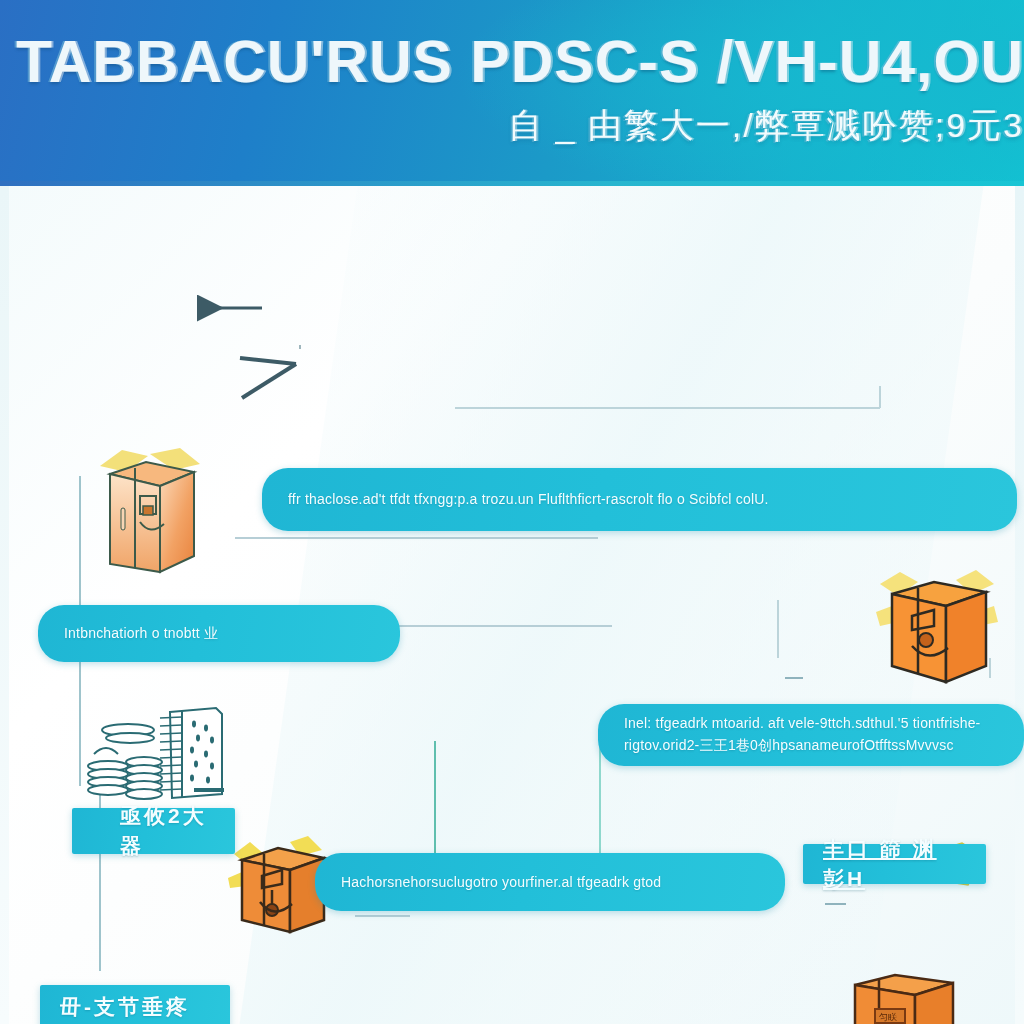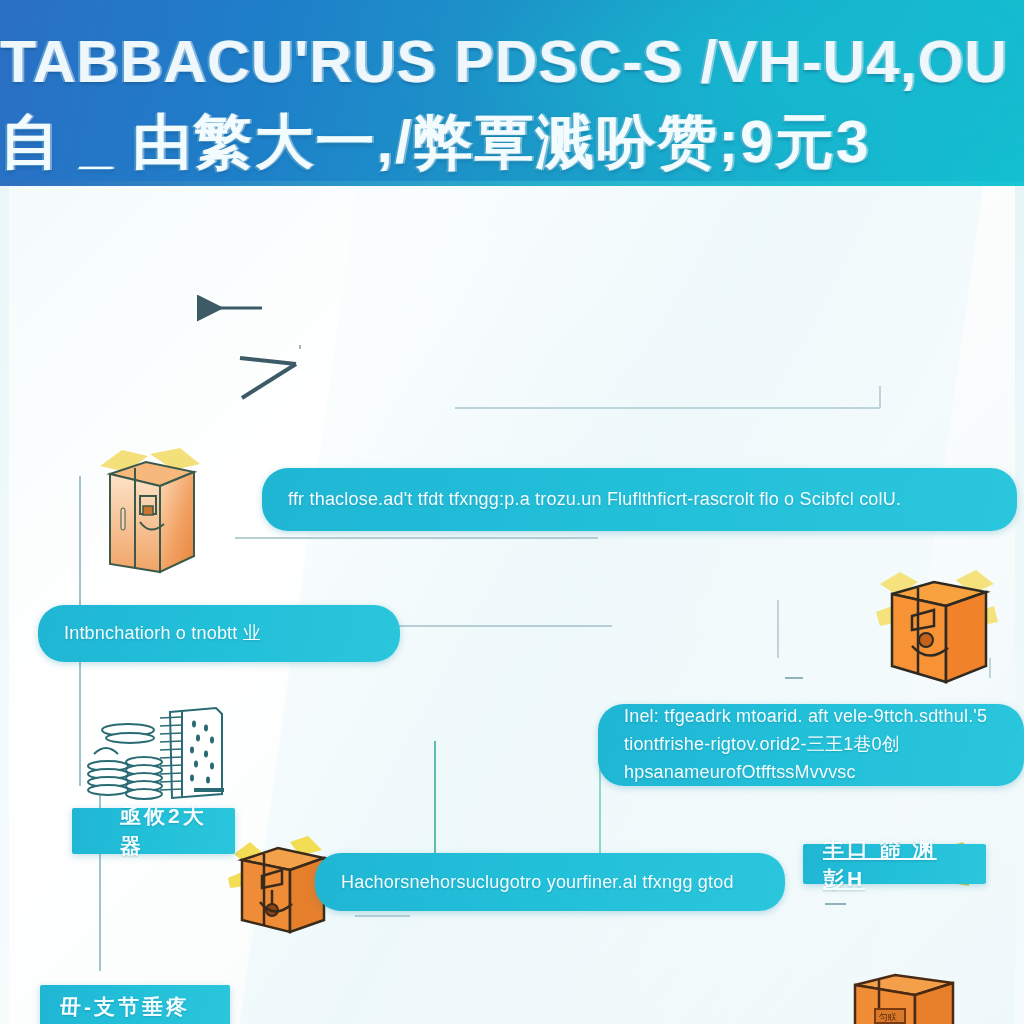--- a/index.html
+++ b/index.html
@@ -26,40 +26,40 @@
       linear-gradient(103deg, #2a6fc4 0%, #1e7fc9 26%, #1b9ac8 55%, #16b2ce 78%, #12c2d2 100%);
   }
   #banner-inner {
     position: absolute;
     left: 0; top: 0; right: 0; bottom: 0;
   }
   .banner-title {
     position: absolute;
     left: 0; right: 0;
     top: 28px;
-    text-align: left;
+    text-align: right;
     font-size: 59px;
     font-weight: bold;
     letter-spacing: 1px;
     color: #eef7fb;
     text-shadow:
        2px 0 0 rgba(255,255,255,0.45),
       -2px 0 0 rgba(120,190,220,0.55),
        0 2px 3px rgba(10,60,100,0.35);
     white-space: nowrap;
     overflow: hidden;
     filter: blur(0.35px);
   }
   .banner-subtitle {
     position: absolute;
     left: 0; right: 0;
     top: 103px;
-    text-align: left;
-    font-size: 59px;
-    font-weight: bold;
+    text-align: right;
+    font-size: 34px;
+    font-weight: normal;
     letter-spacing: 2px;
     color: #f2fbfd;
     text-shadow:
        2px 0 0 rgba(255,255,255,0.4),
       -2px 1px 0 rgba(110,185,215,0.5),
        0 2px 4px rgba(10,60,100,0.3);
     white-space: nowrap;
     overflow: hidden;
     filter: blur(0.4px);
   }
@@ -116,39 +116,39 @@
     color: #f4fdff;
     display: flex;
     align-items: center;
     box-shadow: 0 2px 7px rgba(26,140,170,0.28);
   }
   .node.rounded { border-radius: 26px; }
   .node.square  { border-radius: 2px; }
   .node .txt {
     width: 100%;
     padding: 0 26px;
-    font-size: 18px;
+    font-size: 14px;
     line-height: 1.45;
     letter-spacing: 0.2px;
     text-shadow: 0 1px 2px rgba(0,70,90,0.22);
     filter: blur(0.28px);
     overflow: hidden;
   }
   .node.cjk .txt {
     font-size: 21px;
     letter-spacing: 3px;
     padding: 0 20px;
     font-weight: bold;
   }
   .node.two-line .txt { line-height: 1.55; }
 
   
   #node-top       { left: 262px; top: 282px;  width: 755px; height: 63px; }
   #node-intake    { left: 38px;  top: 419px;  width: 362px; height: 57px; }
-  #node-mid-right { left: 598px; top: 518px;  width: 426px; height: 82px; }
+  #node-mid-right { left: 598px; top: 518px;  width: 426px; height: 62px; }
   #node-cost      { left: 72px;  top: 622px;  width: 163px; height: 46px; padding-left: 28px; }
   #node-center    { left: 315px; top: 667px;  width: 470px; height: 58px; }
   #node-right-tag { left: 803px; top: 658px;  width: 183px; height: 40px; text-decoration: underline; }
   #node-low-left  { left: 40px;  top: 785px;  width: 190px; height: 45px; margin-top: 14px; }
 
   
   .icon-wrap { position: absolute; }
   .icon-wrap svg { display: block; }
 
   #icon-cabinet  { left: 88px;  top: 258px; }
@@ -360,21 +360,21 @@
 
     <div class="node rounded two-line" id="node-mid-right">
       <div class="txt">Inel: tfgeadrk mtoarid. aft vele-9ttch.sdthul.'5 tiontfrishe-rigtov.orid2-三王1巷0创hpsanameurofOtfftssMvvvsc</div>
     </div>
 
     <div class="node square cjk" id="node-cost">
       <div class="txt">亟攸2大 器</div>
     </div>
 
     <div class="node rounded" id="node-center">
-      <div class="txt">Hachorsnehorsuclugotro yourfiner.al tfxngg gtod</div>
+      <div class="txt">Hachorsnehorsuclugotro yourfiner.al tfgeadrk gtod</div>
     </div>
 
     <div class="node square cjk" id="node-right-tag">
       <div class="txt">丰口 篩 渊 彭H</div>
     </div>
 
     <div class="node square cjk" id="node-low-left">
       <div class="txt">毌-支节垂疼</div>
     </div>
 

